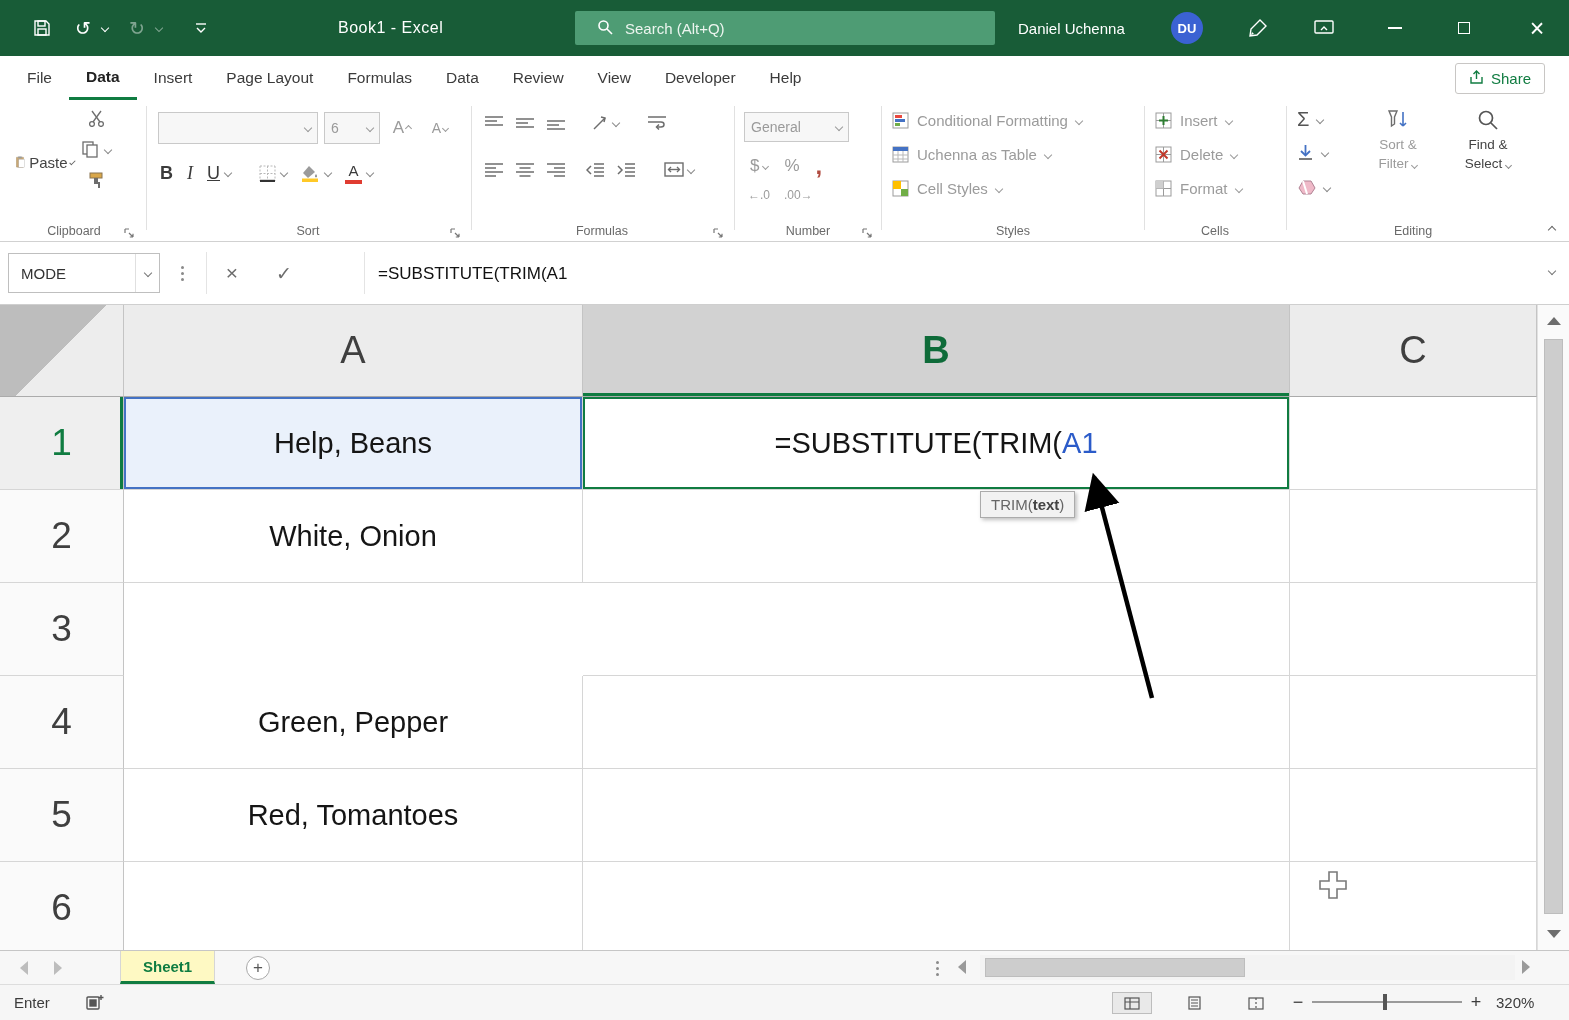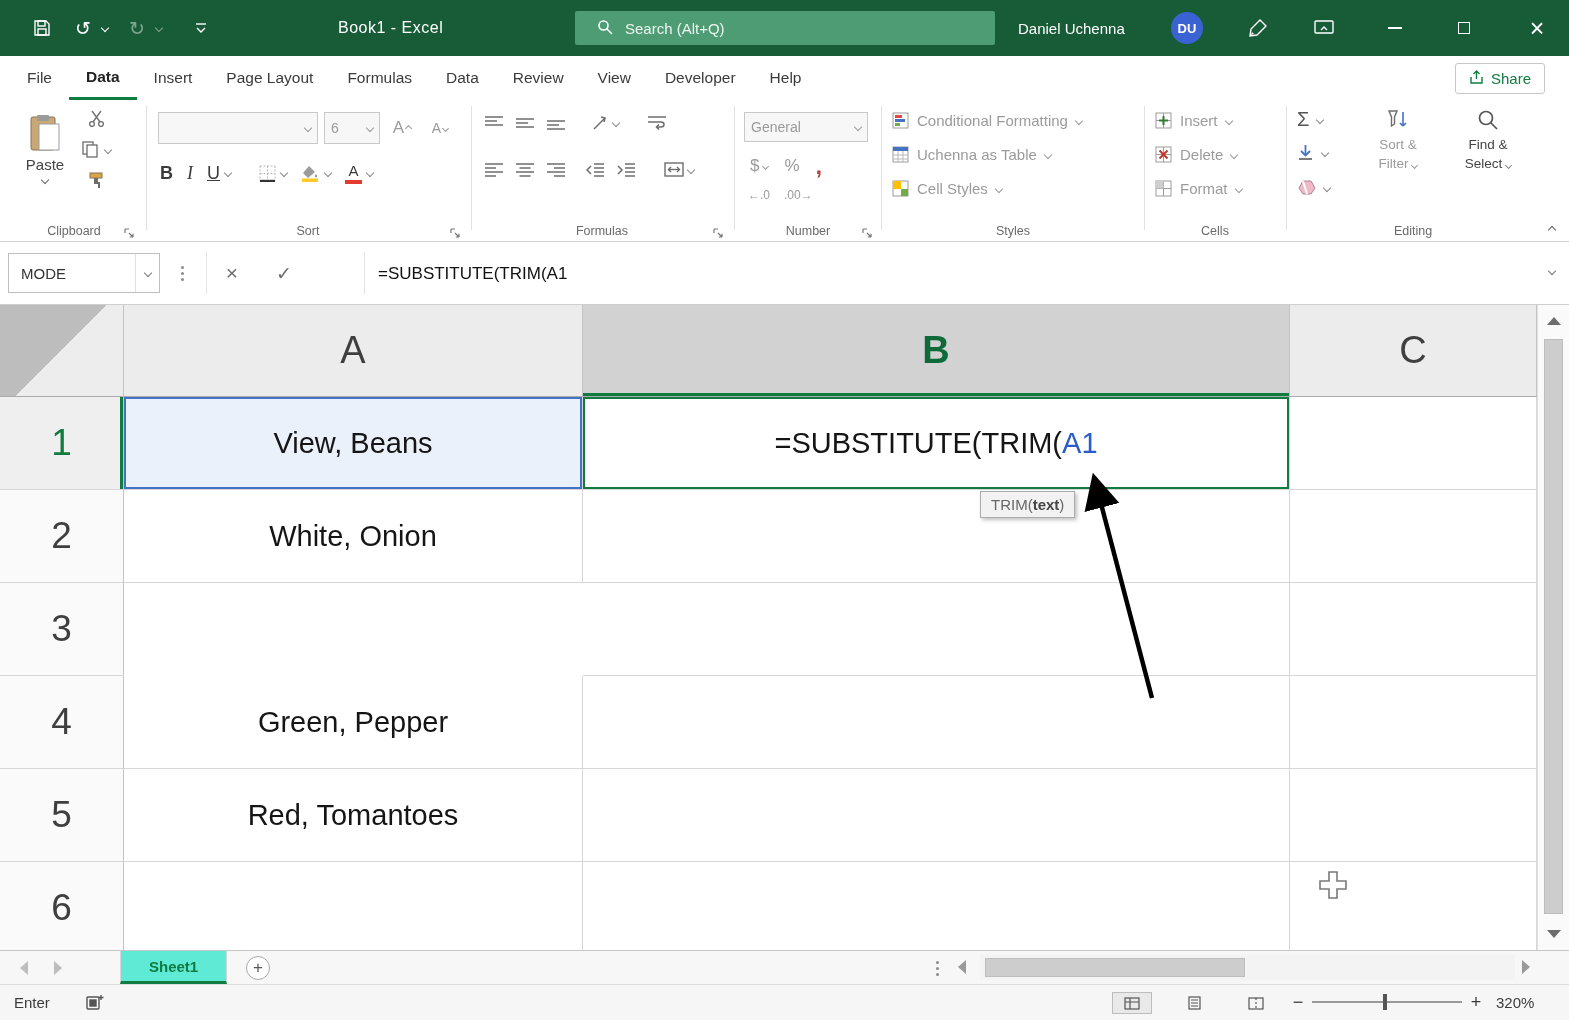--- a/index.html
+++ b/index.html
@@ -45,21 +45,21 @@
   .gsep { position:absolute; top:6px; width:1px; height:124px; background:#E1E1E1; }
   .glabel { position:absolute; bottom:3px; left:0; right:0; text-align:center; font-size:12.5px; color:#6a6a6a; }
   .launcher { position:absolute; bottom:4px; right:4px; width:12px; height:12px; cursor:pointer; }
   .dis { color:#9b9b9b; }
   .icon-btn { display:flex; align-items:center; justify-content:center; cursor:pointer; }
   .combo { border:1px solid #C9C9C9; background:#F7F7F7; display:flex; align-items:center;
     padding:0 6px; color:#9a9a9a; font-size:14px; cursor:pointer; }
   .combo .chev { margin-left:auto; color:#9a9a9a; }
   .rowflex { position:absolute; display:flex; align-items:center; }
 
-  #paste-btn { position:absolute; left:8px; top:8px; width:58px; height:102px; display:flex; flex-direction:column;
+  #paste-btn { position:absolute; left:8px; top:8px; width:58px; height:102px; display:flex; flex-direction:row;
     align-items:center; justify-content:flex-start; gap:4px; padding-top:6px; cursor:pointer; }
   #clip-small { position:absolute; left:74px; top:10px; display:flex; flex-direction:column; gap:14px; }
 
   .fmt-letter { font-size:18px; color:#3b3b3b; }
   .underbar { display:block; height:4px; width:17px; margin-top:1px; }
 
   .style-row { position:absolute; left:7px; display:flex; align-items:center; gap:8px; cursor:pointer; white-space:nowrap; }
   .mini-ico { flex:none; }
 
   .twoline { position:absolute; text-align:center; font-size:13.5px; line-height:19px; cursor:pointer; }
@@ -118,21 +118,21 @@
   .tri-down { width:0; height:0; border-left:7px solid transparent; border-right:7px solid transparent; border-top:8px solid #6d6d6d; }
   .tri-left { width:0; height:0; border-top:7px solid transparent; border-bottom:7px solid transparent; border-right:8px solid #9a9a9a; }
   .tri-right { width:0; height:0; border-top:7px solid transparent; border-bottom:7px solid transparent; border-left:8px solid #9a9a9a; }
   #vs-up { position:absolute; left:0; top:0; width:32px; height:32px; display:flex; align-items:center; justify-content:center; cursor:pointer; }
   #vs-down { position:absolute; left:0; bottom:0; width:32px; height:32px; display:flex; align-items:center; justify-content:center; cursor:pointer; }
   #vs-thumb { position:absolute; left:6px; top:34px; width:19px; height:575px; background:#CDCDCD; border:1px solid #BDBDBD; cursor:grab; }
 
   
   #tabsbar { position:absolute; left:0; top:950px; width:1569px; height:34px; background:#F7F7F7; border-top:1px solid #C6C6C6; }
   #st-left { position:absolute; left:20px; top:10px; display:flex; gap:26px; }
-  #sheet-tab { position:absolute; left:120px; top:0; height:33px; padding:0 28px; background:#5eead4;
+  #sheet-tab { position:absolute; left:120px; top:0; height:33px; padding:0 22px; background:#fef9c3;
     border-right:1px solid #D6D6D6; border-left:1px solid #D6D6D6; border-bottom:3px solid #107C41;
     display:flex; align-items:center; font-size:15px; font-weight:bold; color:#0E7C41; cursor:pointer; }
   #add-sheet { position:absolute; left:246px; top:5px; width:24px; height:24px; border:1px solid #A9A9A9; border-radius:50%;
     display:flex; align-items:center; justify-content:center; color:#555; font-size:17px; cursor:pointer; background:#fff; }
   #st-dots { position:absolute; left:932px; top:6px; width:10px; height:22px; display:flex; flex-direction:column;
     align-items:center; justify-content:center; gap:3px; cursor:col-resize; }
   #st-dots i { width:3px; height:3px; background:#8a8a8a; border-radius:50%; }
   #hs-left { position:absolute; left:958px; top:9px; cursor:pointer; }
   #hs-track { position:absolute; left:980px; top:4px; width:535px; height:25px; background:#F3F3F3; }
   #hs-thumb { position:absolute; left:5px; top:3px; width:260px; height:19px; background:#CDCDCD; border:1px solid #BDBDBD; cursor:grab; }
@@ -407,21 +407,21 @@
       <span class="glabel">Formulas</span>
       <span class="launcher">
         <svg width="11" height="11" viewBox="0 0 11 11" stroke="#777" stroke-width="1.2" fill="none">
           <path d="M1 1 h4 M1 1 v4 M9 9 L5 5 M9 9 h-3.2 M9 9 v-3.2"></path>
         </svg>
       </span>
     </div>
     <span class="gsep" style="left:734px;"></span>
 
     <div class="group" style="left:738px;width:140px;">
-      <div class="combo" style="position:absolute;left:6px;top:12px;width:124px;height:30px;">
+      <div class="combo" style="position:absolute;left:6px;top:12px;width:105px;height:30px;">
         <span>General</span>
           <span class="chev"></span>
       </div>
       <div class="rowflex dis" style="left:12px;top:52px;gap:16px;font-size:17px;">
         <span class="icon-btn">
           <span>$</span>
             <span class="chev" style="margin-left:4px;width:5px;height:5px;"></span>
         </span>
         <span>%</span>
         <span style="font-size:24px;font-weight:bold;color:#b04a3f;">,</span>
@@ -578,21 +578,21 @@
     <div class="colhead c-b sel">B</div>
     <div class="colhead c-c">C</div>
 
     <div class="rowhead r-1 sel">1</div>
     <div class="rowhead r-2">2</div>
     <div class="rowhead r-3">3</div>
     <div class="rowhead r-4">4</div>
     <div class="rowhead r-5">5</div>
     <div class="rowhead r-6">6</div>
 
-    <div id="cell-A1" class="cell c-a r-1">View, Beans</div>
+    <div id="cell-A1" class="cell c-a r-1">Help, Beans</div>
     <div id="cell-B1" class="cell c-b r-1">
       <span>=SUBSTITUTE(TRIM(</span>
         <span id="b1-ref">A1</span>
     </div>
     <div class="cell c-c r-1"></div>
 
     <div class="cell c-a r-2">White, Onion</div>
     <div class="cell c-b r-2"></div>
     <div class="cell c-c r-2"></div>
 

